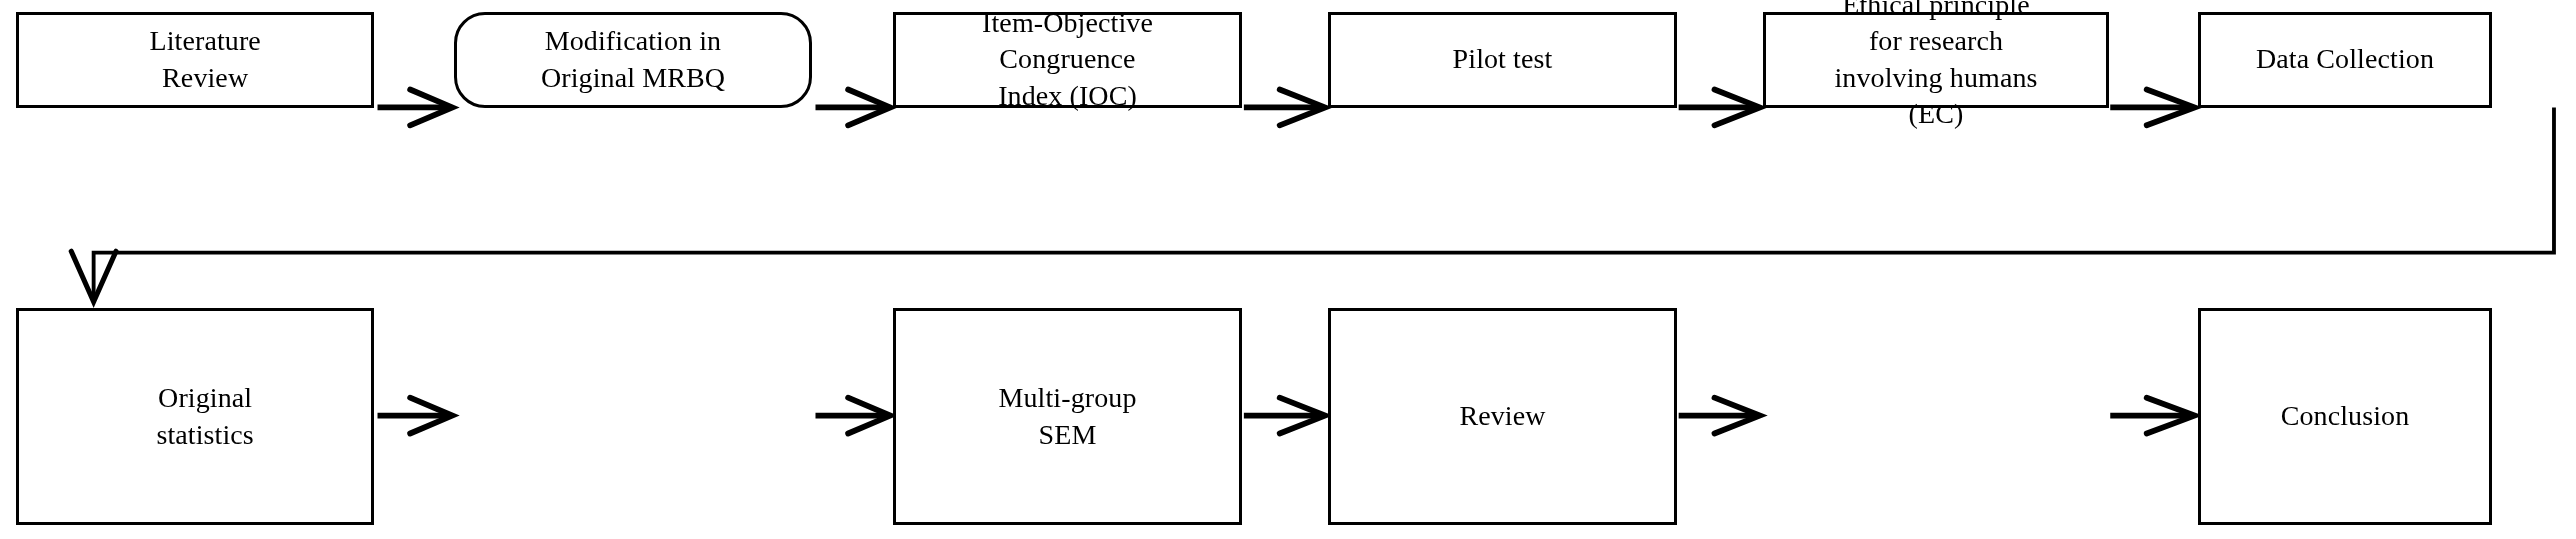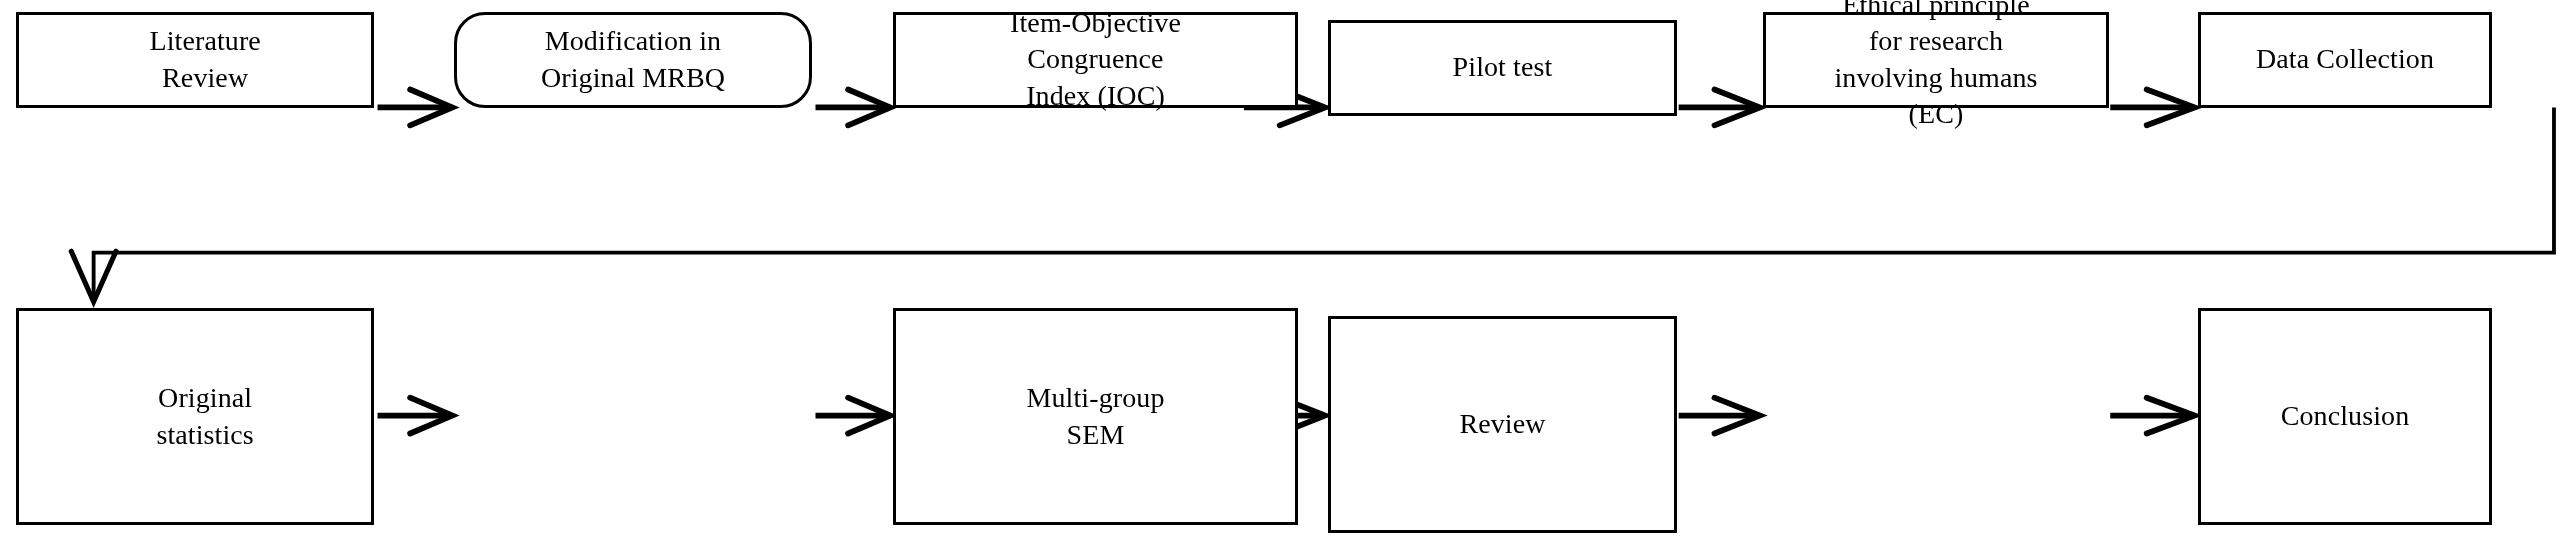--- a/index.html
+++ b/index.html
@@ -52,22 +52,22 @@
     white-space: pre-line;
   }
 
   
   .row1 { top: 11.5px; height: 96px; }
   
   .row2 { top: 308px; height: 217px; }
 
   .c1 { left: 16px;   width: 358px; padding-left: 28px; }
   .c2 { left: 454px;  width: 358px; border-radius: 31px; }
-  .c3 { left: 893px; width: 405px; }
-  .c4 { left: 1328px; width: 349px; margin-top: 8px; }
+  .c3 { left: 893px; width: 349px; }
+  .c4 { left: 1328px; width: 349px; }
   .c5 { left: 1763px; width: 346px; text-align: center; }
   .c6 { left: 2198px; width: 294px; }
 </style>
 </head>
 <body>
 
 <div id="flow-canvas">
 
   <svg id="connectors" viewBox="0 0 4026 843" width="2576" height="539" xmlns="http://www.w3.org/2000/svg">
 

